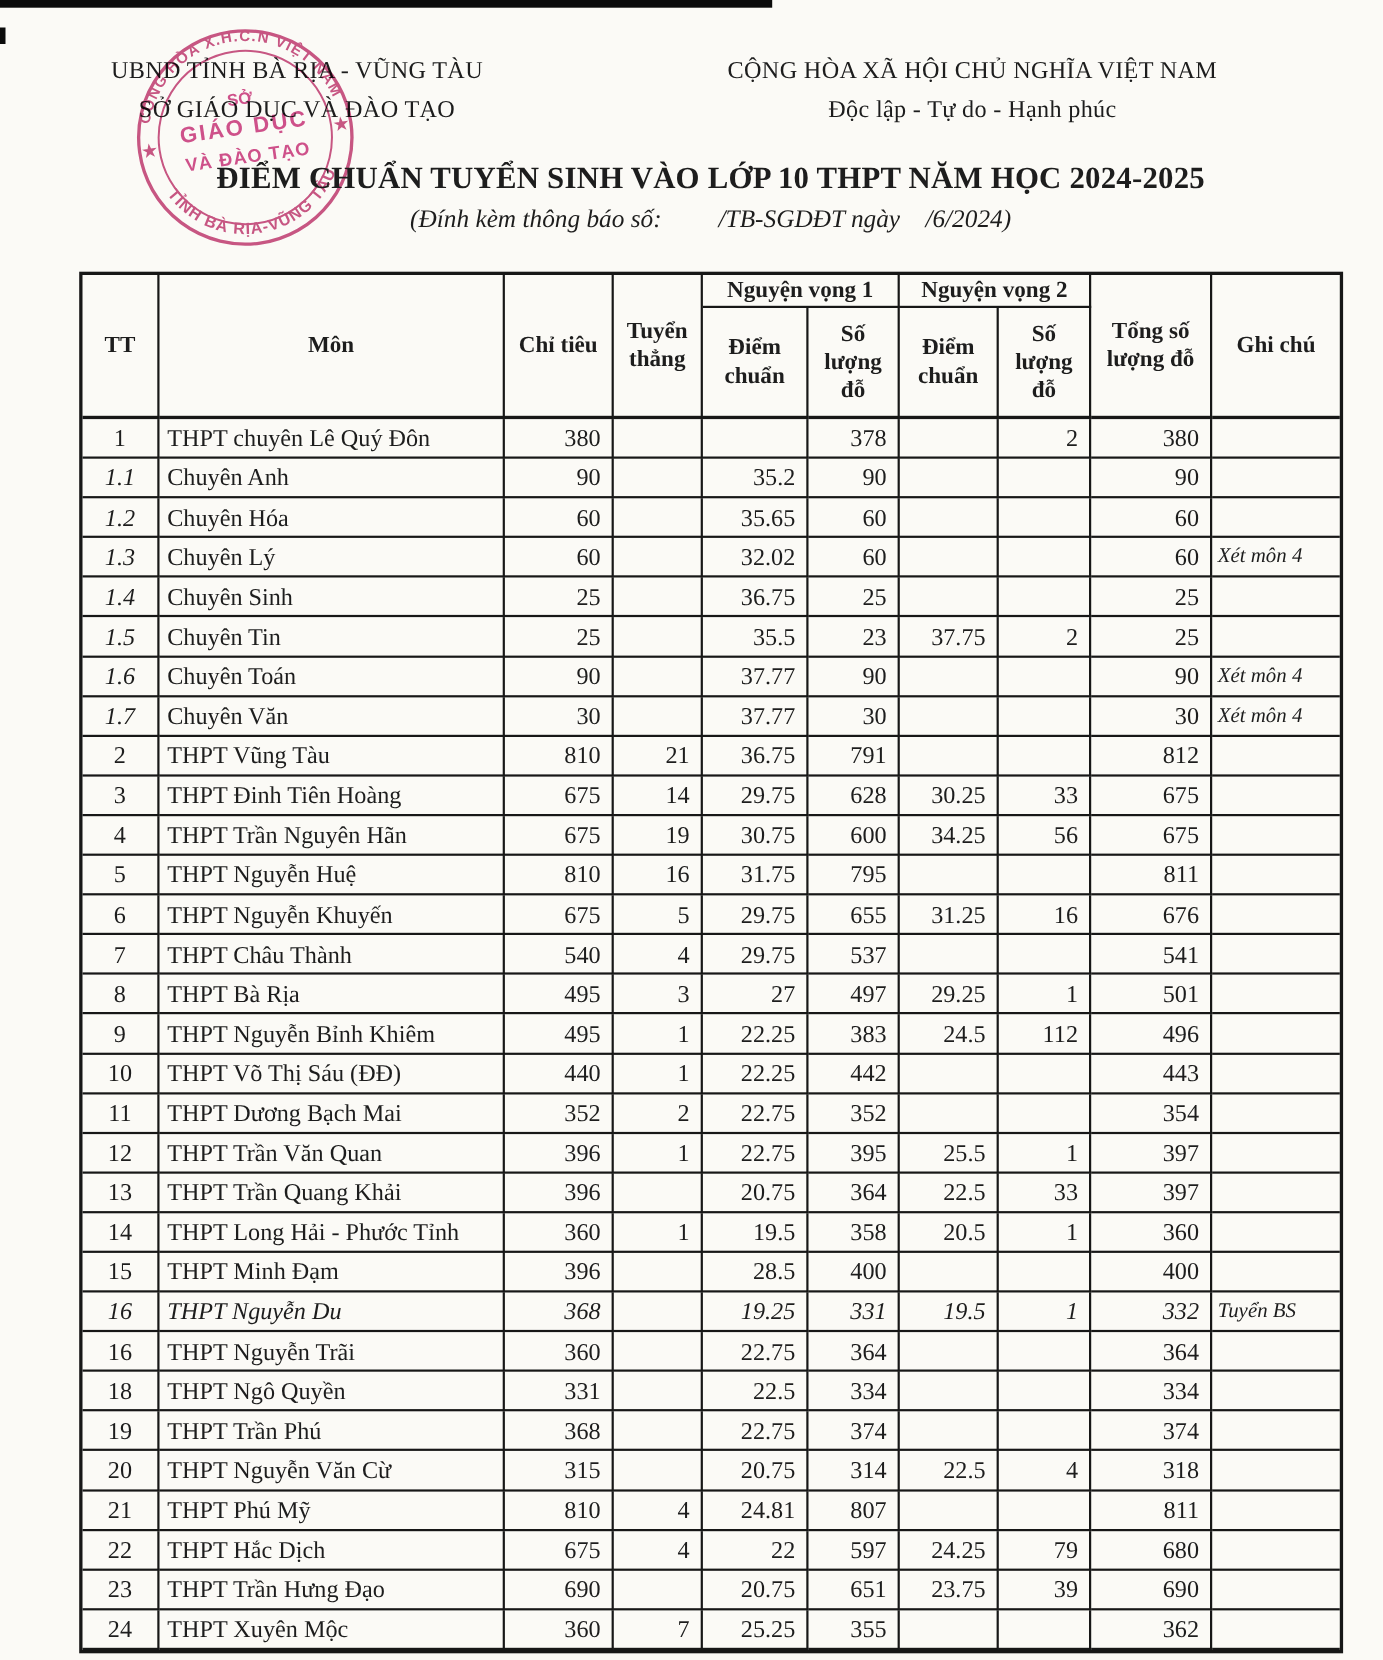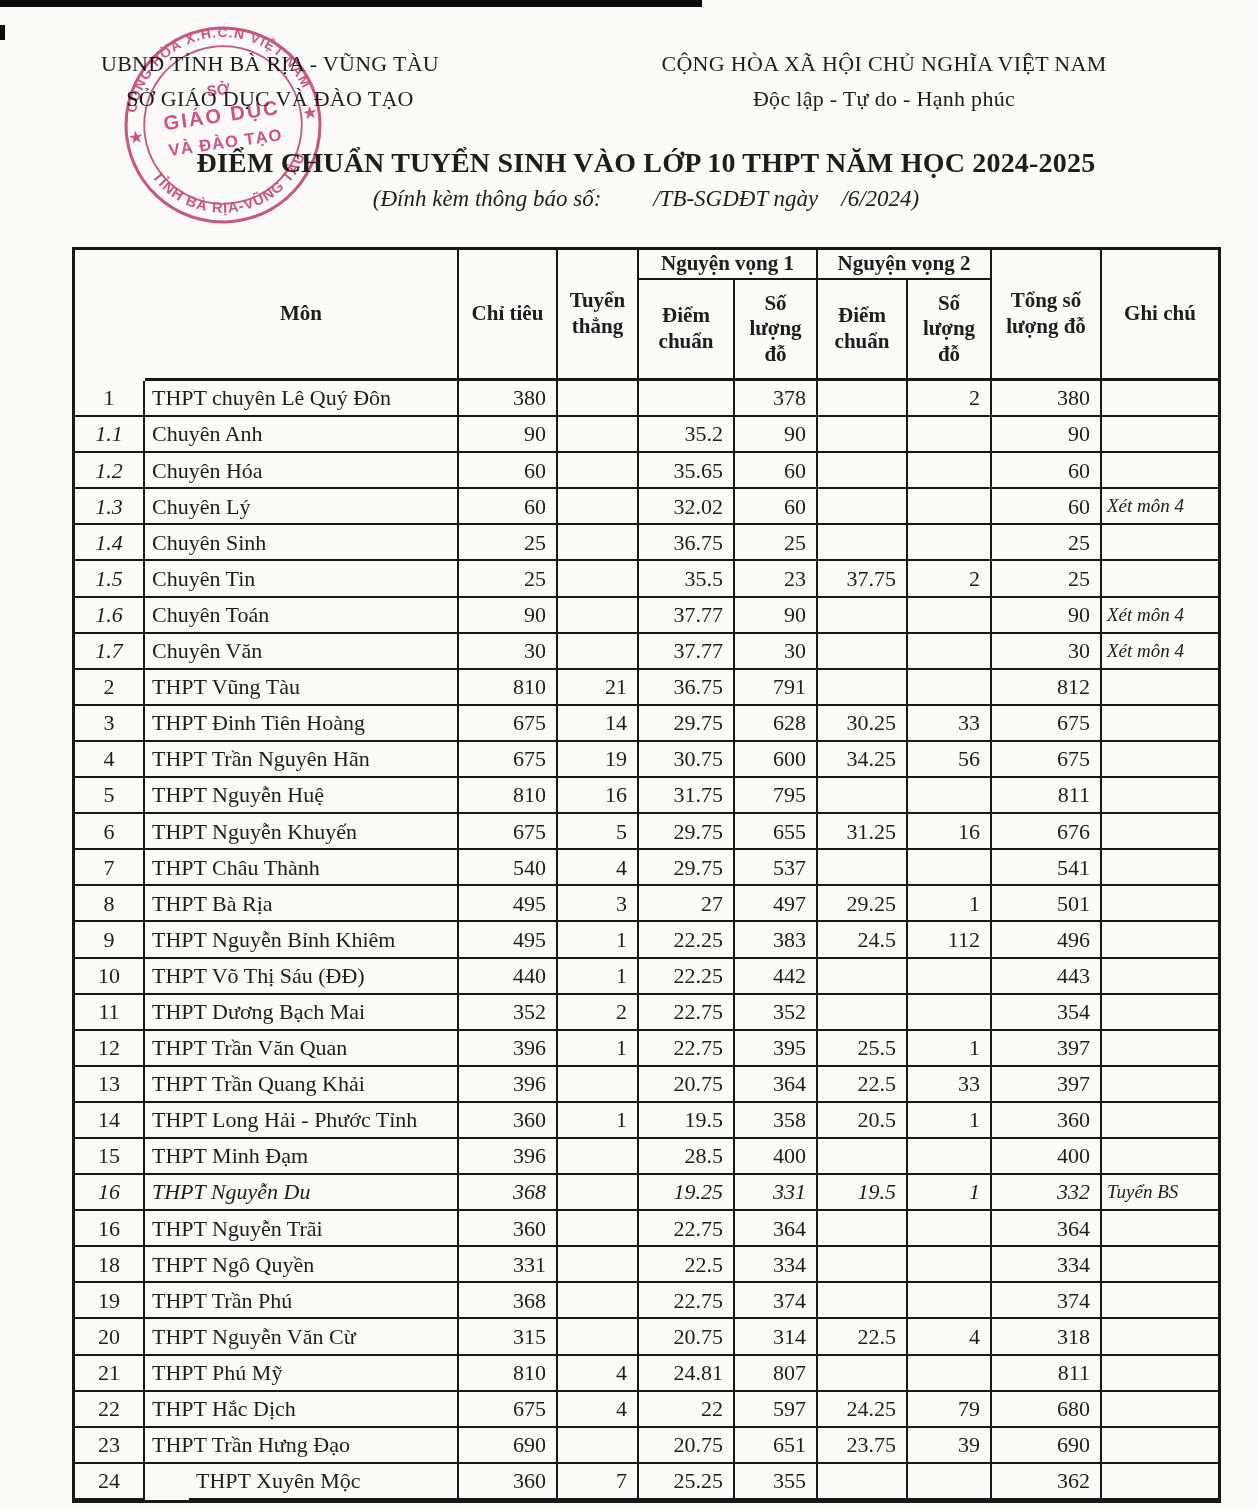--- a/index.html
+++ b/index.html
@@ -99,20 +99,21 @@
     <text x="100" y="70" font-size="15" text-anchor="middle" fill="var(--stamp-main)">SỞ</text>
     <text x="100" y="97" font-size="20" letter-spacing="2" text-anchor="middle" fill="var(--stamp-main)">GIÁO DỤC</text>
     <text x="100" y="123" font-size="16.5" letter-spacing="1" text-anchor="middle" fill="var(--stamp-main)">VÀ ĐÀO TẠO</text>
   </g>
 </svg>
 
 <div class="doc-title">ĐIỂM CHUẨN TUYỂN SINH VÀO LỚP 10 THPT NĂM HỌC 2024-2025</div>
 <div class="doc-subtitle">(Đính kèm thông báo số:         /TB-SGDĐT ngày    /6/2024)</div>
 
 <div class="score-table" id="grid">
+  <div class="cell hc hb h-tt">TT</div>
   <div class="cell hc hb h-mon">Môn</div>
   <div class="cell hc hb h-chitieu">Chỉ tiêu</div>
   <div class="cell hc hb h-tuyenthang">Tuyển thẳng</div>
   <div class="cell hc h-nv1">Nguyện vọng 1</div>
   <div class="cell hc h-nv2">Nguyện vọng 2</div>
   <div class="cell hc hb h-dc1">Điểm chuẩn</div>
   <div class="cell hc hb h-sl1">Số lượng đỗ</div>
   <div class="cell hc hb h-dc2">Điểm chuẩn</div>
   <div class="cell hc hb h-sl2">Số lượng đỗ</div>
   <div class="cell hc hb h-tong">Tổng số lượng đỗ</div>
@@ -412,21 +413,21 @@
     <div class="cell c-mon" style="grid-area: 32 / 2;">THPT Trần Hưng Đạo</div>
     <div class="cell c-num" style="grid-area: 32 / 3;">690</div>
     <div class="cell c-num" style="grid-area: 32 / 4;"></div>
     <div class="cell c-num" style="grid-area: 32 / 5;">20.75</div>
     <div class="cell c-num" style="grid-area: 32 / 6;">651</div>
     <div class="cell c-num" style="grid-area: 32 / 7;">23.75</div>
     <div class="cell c-num" style="grid-area: 32 / 8;">39</div>
     <div class="cell c-num" style="grid-area: 32 / 9;">690</div>
     <div class="cell c-note lc" style="grid-area: 32 / 10;"></div>
     <div class="cell c-tt" style="grid-area: 33 / 1;">24</div>
-    <div class="cell c-mon" style="grid-area: 33 / 2; margin-left: 44px;">THPT Xuyên Mộc</div>
+    <div class="cell c-mon" style="grid-area: 33 / 2;">THPT Xuyên Mộc</div>
     <div class="cell c-num" style="grid-area: 33 / 3;">360</div>
     <div class="cell c-num" style="grid-area: 33 / 4;">7</div>
     <div class="cell c-num" style="grid-area: 33 / 5;">25.25</div>
     <div class="cell c-num" style="grid-area: 33 / 6;">355</div>
     <div class="cell c-num" style="grid-area: 33 / 7;"></div>
     <div class="cell c-num" style="grid-area: 33 / 8;"></div>
     <div class="cell c-num" style="grid-area: 33 / 9;">362</div>
     <div class="cell c-note lc" style="grid-area: 33 / 10;"></div>
   </div>
 

